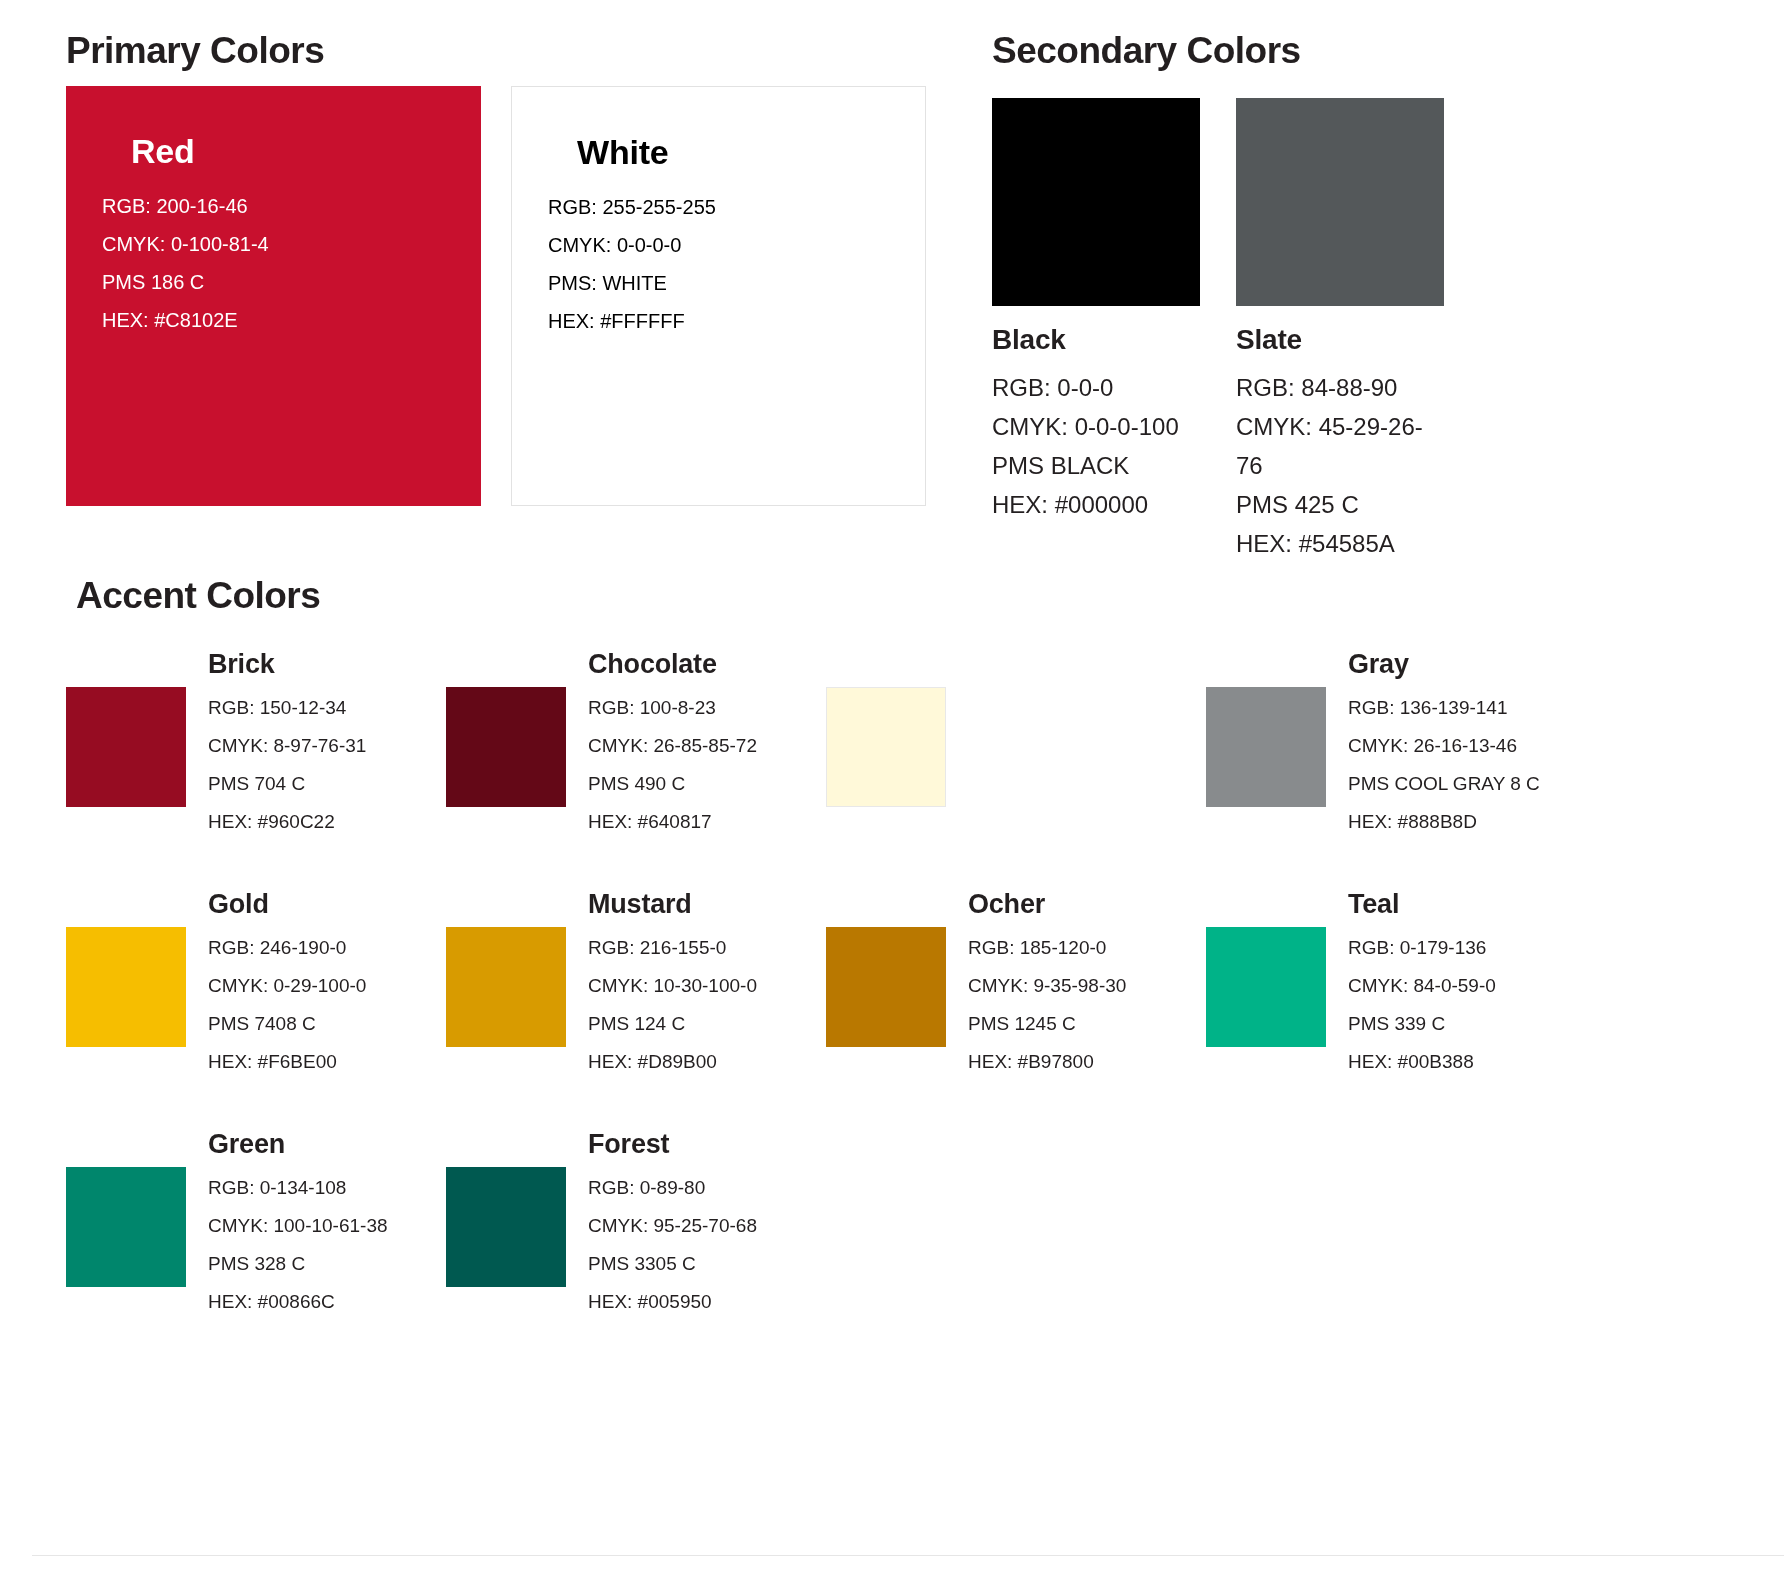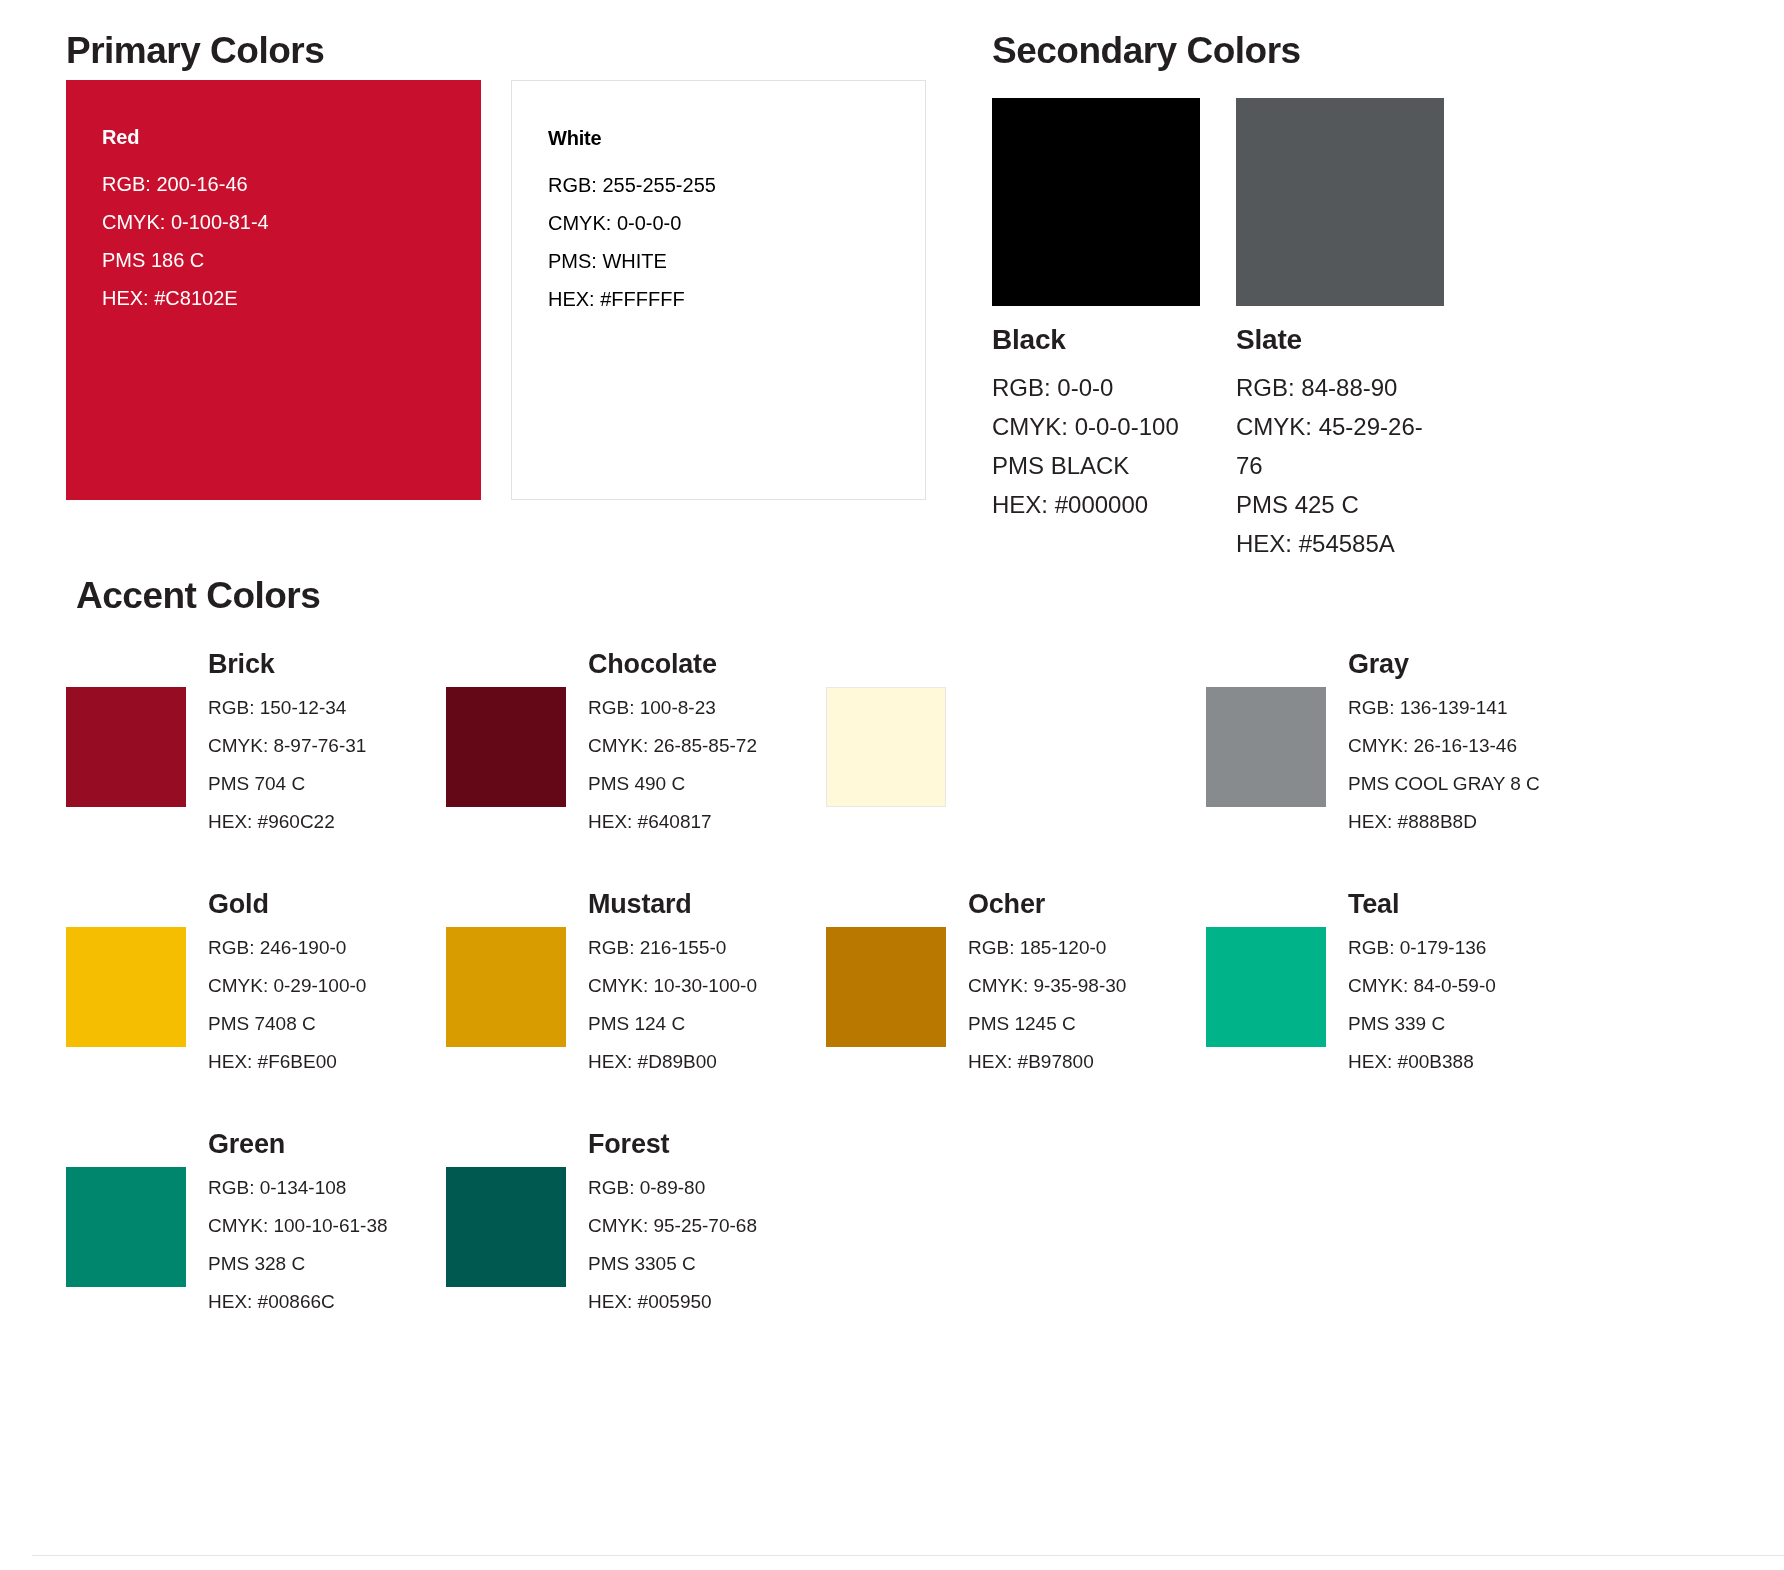--- a/index.html
+++ b/index.html
@@ -20,32 +20,33 @@
     color: #231f20;
   }
 
   
   #primary-section {
     position: absolute;
     left: 66px;
     top: 30px;
     width: 860px;
   }
-  #primary-section .section-title { margin-bottom: 8px; }
+  #primary-section .section-title { margin-bottom: 14px; }
   .primary-row { display: flex; gap: 30px; }
   .primary-card {
     width: 415px;
     height: 420px;
     padding: 46px 36px;
   }
   .primary-card .swatch-name {
-    font-size: 20px;
+    font-size: 34px;
     font-weight: bold;
     margin-bottom: 16px;
     letter-spacing: -0.2px;
+    margin-left: 29px;
   }
   .primary-card .spec {
     font-size: 20px;
     line-height: 38px;
     font-weight: 400;
   }
   .card-red { background: #C8102E; color: #ffffff; }
   .card-white { background: #ffffff; color: #000000; border: 1px solid #e2e2e2; }
 
   

